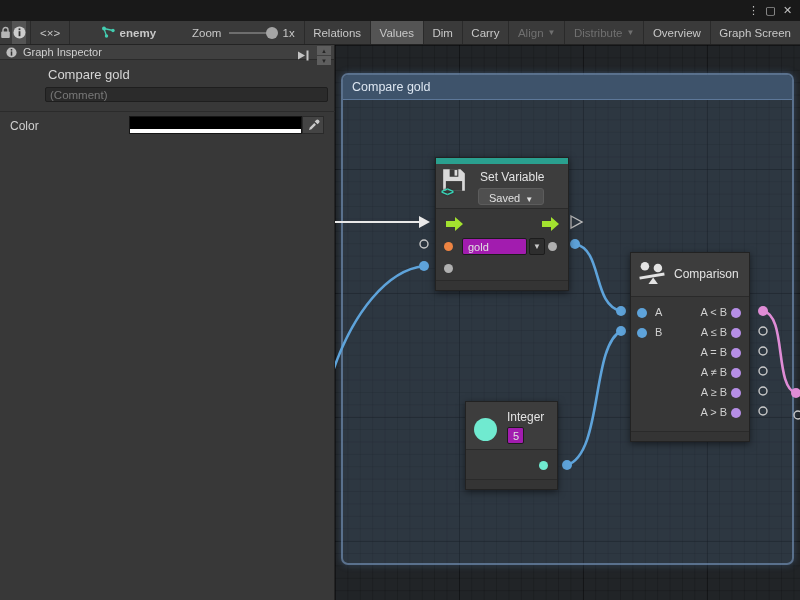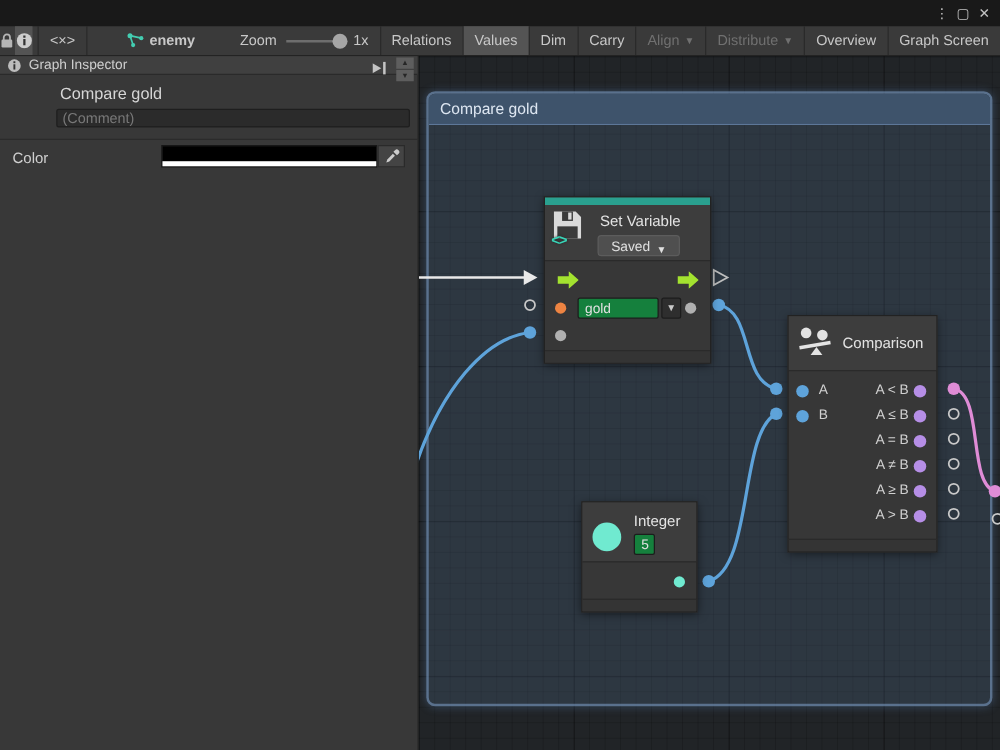--- a/index.html
+++ b/index.html
@@ -73,21 +73,21 @@
     box-shadow:0 2px 7px rgba(0,0,0,.5); }
   .sec { position:absolute; left:0; right:0; }
   .sec-header { background:#3d3d3d; }
   .sec-body { background:#373737; border-top:1px solid #2a2a2a; }
   .sec-footer { background:#343434; border-top:1px solid #2a2a2a; bottom:0; }
   .node-title { position:absolute; font-size:12px; color:#e3e3e3; white-space:nowrap; }
   .port-label { position:absolute; font-size:11px; color:#d0d0d0; }
   .dot { position:absolute; border-radius:50%; }
   .pill { position:absolute; background:#4f4f4f; border:1px solid #5c5c5c; border-radius:3px;
     display:flex; align-items:flex-end; justify-content:center; gap:5px; font-size:11px; color:#e0e0e0; }
-  .field { position:absolute; background:#15803d; border:1px solid #1c1c1c; border-radius:2px;
+  .field { position:absolute; background:#a21caf; border:1px solid #1c1c1c; border-radius:2px;
     font-size:11px; color:#e0e0e0; display:flex; align-items:center; padding:0 5px; }
   .drop-btn { position:absolute; background:#2e2e2e; border:1px solid #1c1c1c; border-radius:2px;
     display:flex; align-items:center; justify-content:center; color:#c9c9c9; font-size:8px; }
   .sv-accent { position:absolute; top:0; left:0; right:0; height:6px; }
   .floppy-glyph { position:absolute; left:5px; top:4px; width:28px; height:28px; }
   .tealcode { position:absolute; left:0px; bottom:-3px; font-size:12px; font-weight:bold; color:#39d5b8;
     text-shadow:0 0 2px #222; letter-spacing:-1px; }
   .cmp-row { position:absolute; left:0; right:0; height:20px; }
   .out-label { position:absolute; right:22px; top:3px; font-size:11px; color:#d0d0d0; }
   .int-circle { position:absolute; border-radius:50%; background:#70ead0; }

